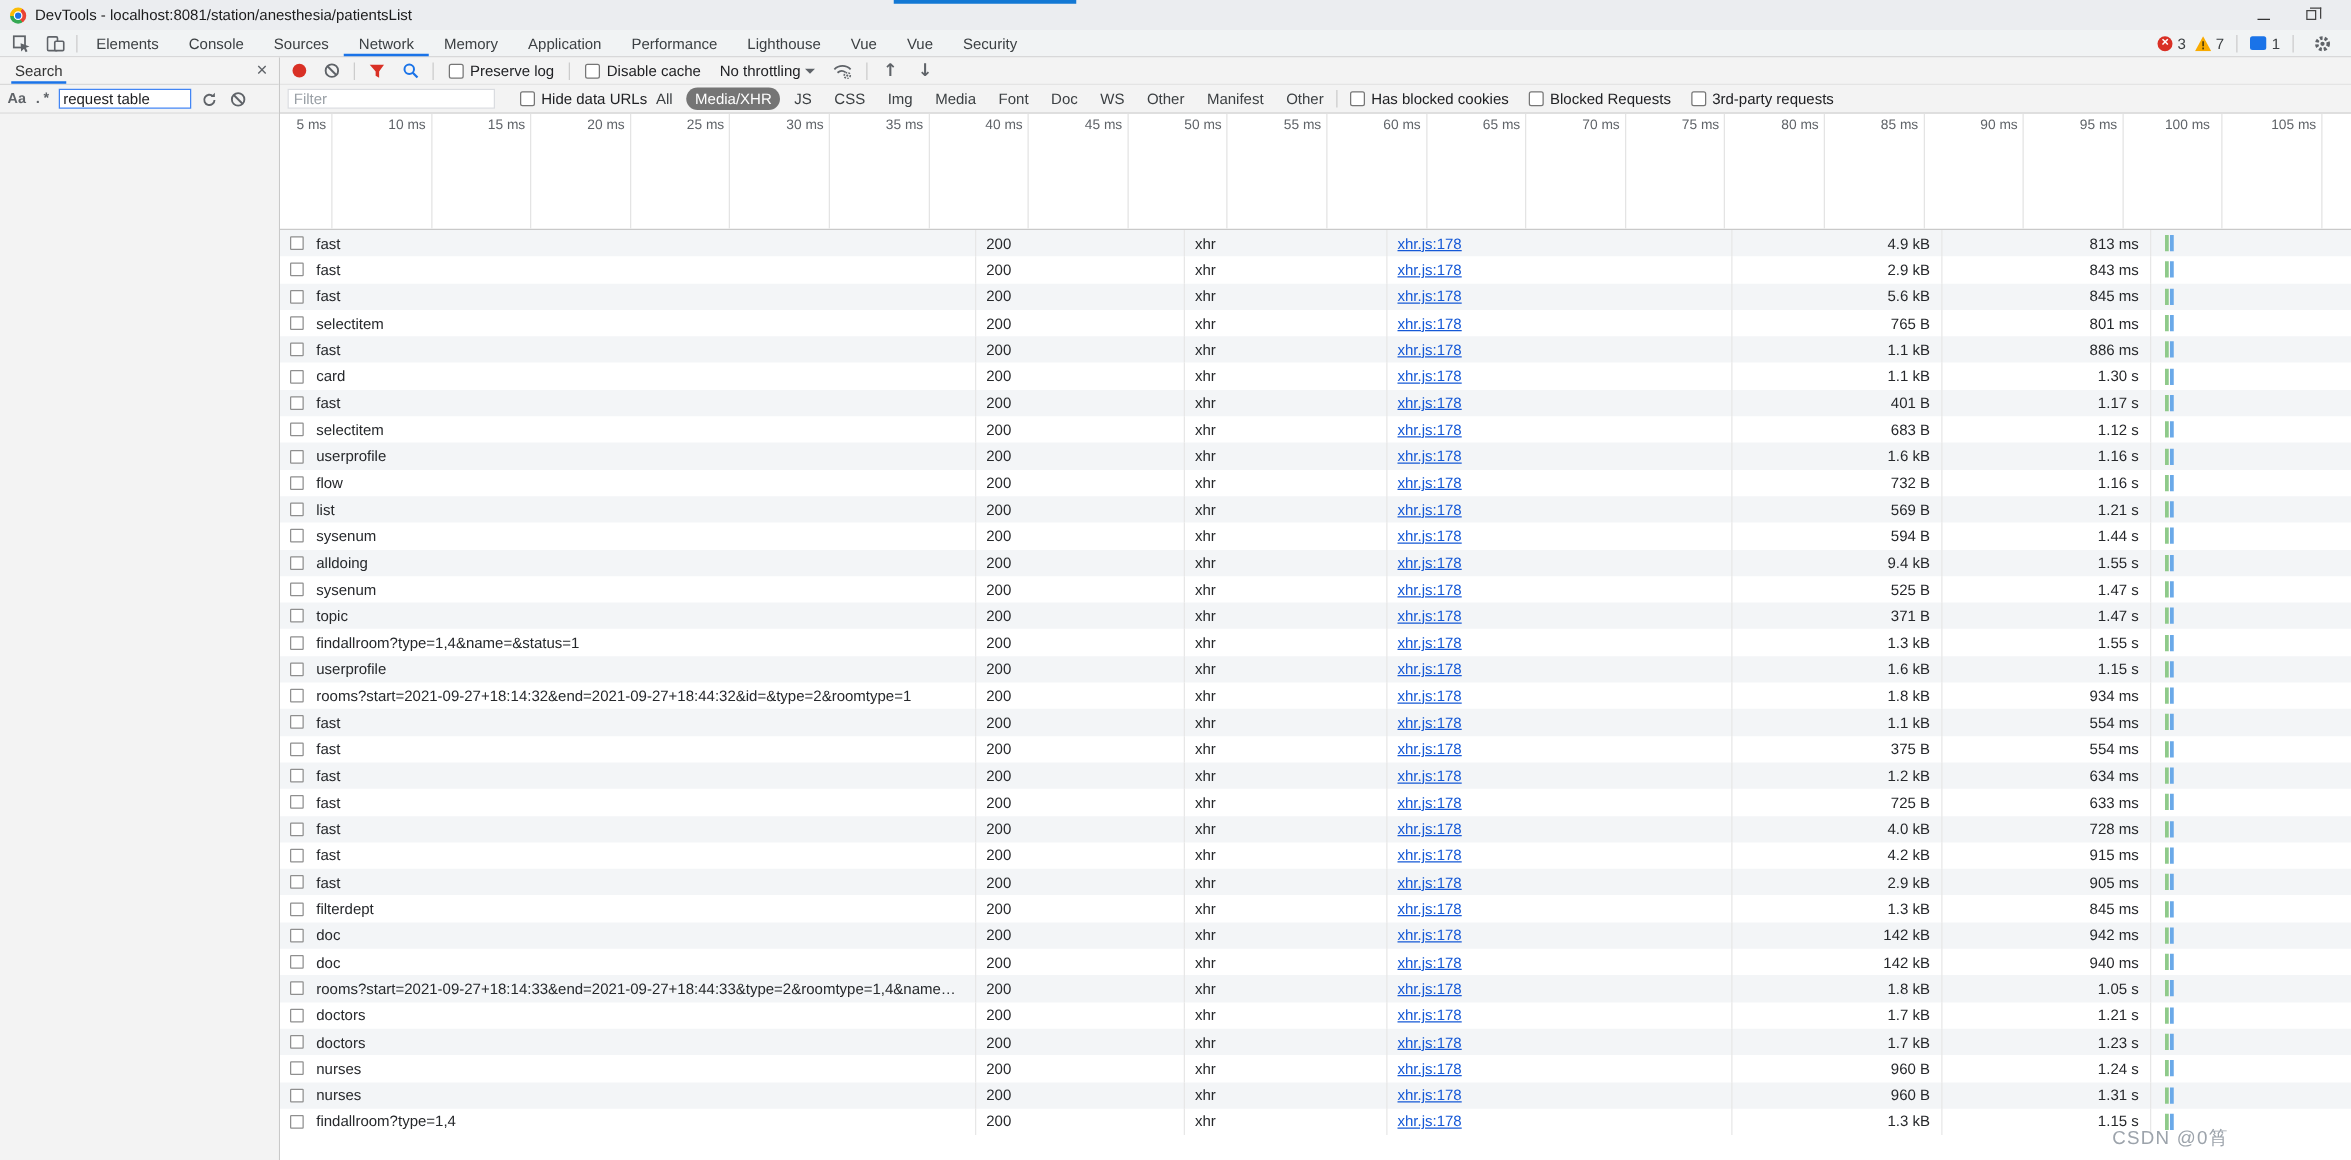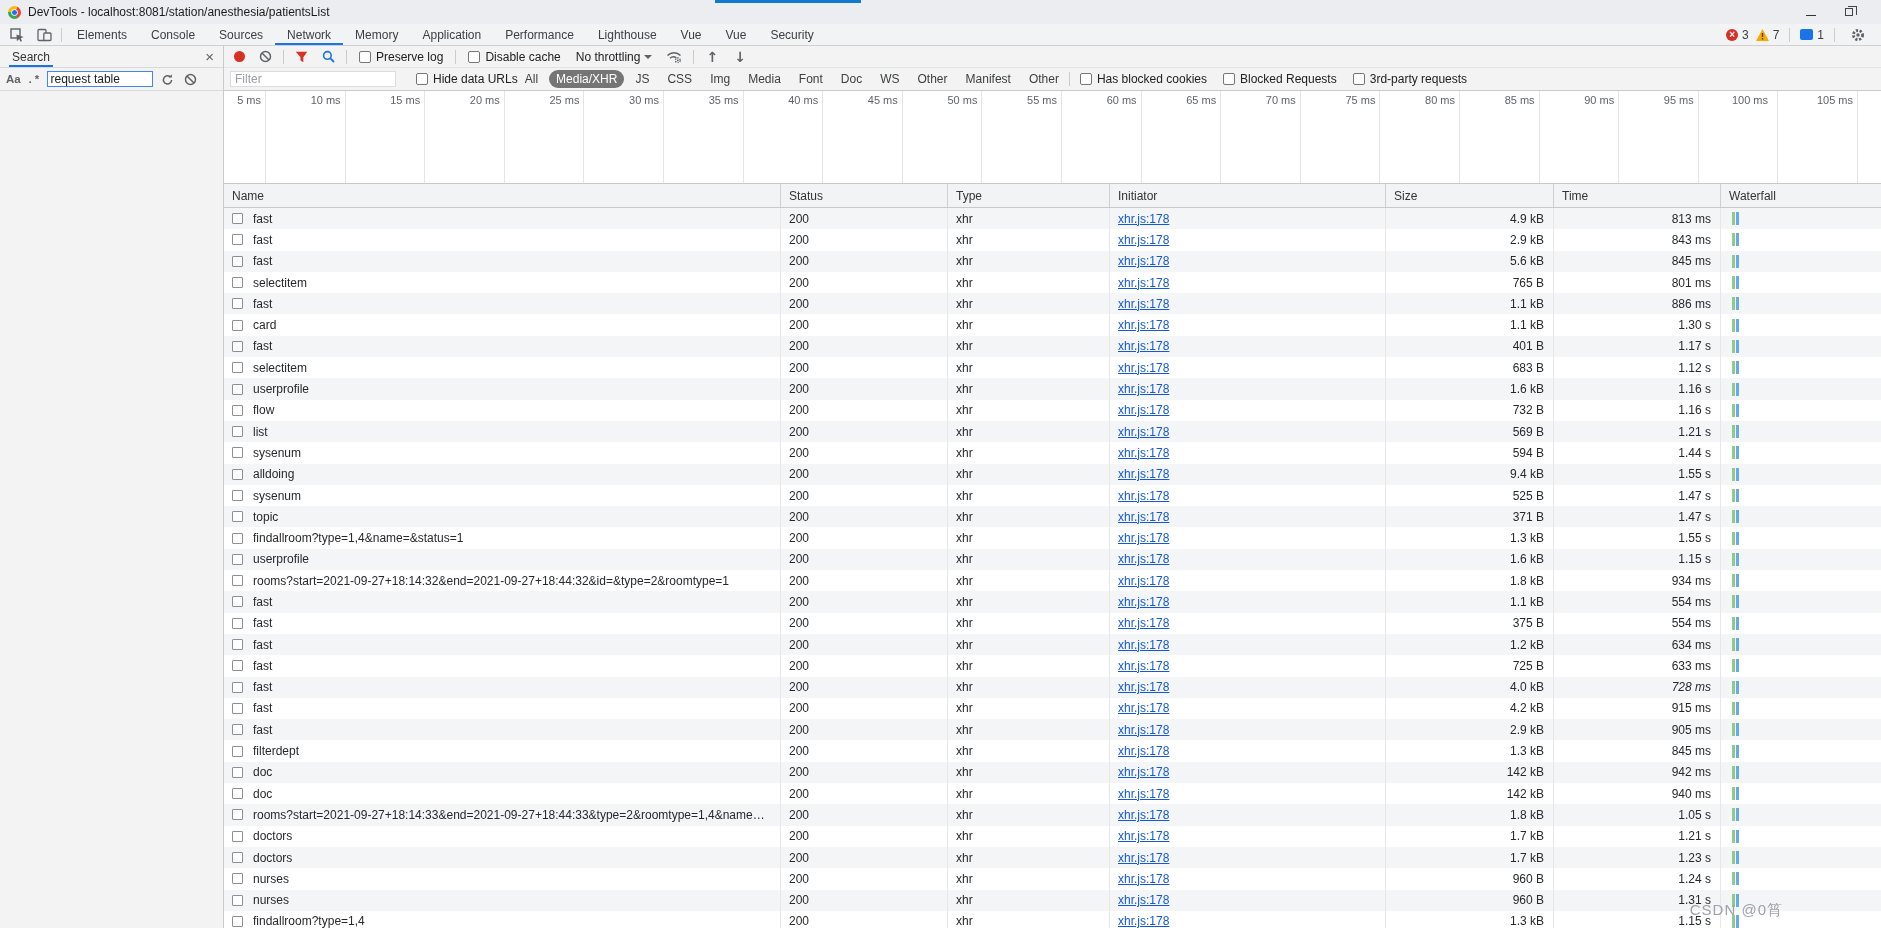--- a/index.html
+++ b/index.html
@@ -328,29 +328,20 @@
           <i class="ov-line" style="left: 1394.2px;"></i>
           <span class="ov-label" style="left: 1390.2px;">90 ms</span>
           <i class="ov-line" style="left: 1473.8px;"></i>
           <span class="ov-label" style="left: 1469.8px;">95 ms</span>
           <i class="ov-line" style="left: 1553.4px;"></i>
           <span class="ov-label" style="left: 1544px;">100 ms</span>
           <i class="ov-line" style="left: 1633px;"></i>
           <span class="ov-label" style="left: 1629px;">105 ms</span>
         </div>
 
-      <div class="grid-header" id="grid-header">
-          <div class="cell-h" style="width: 557px;">Name</div>
-          <div class="cell-h" style="width: 167px;">Status</div>
-          <div class="cell-h" style="width: 162px;">Type</div>
-          <div class="cell-h" style="width: 276px;">Initiator</div>
-          <div class="cell-h" style="width: 168px;">Size</div>
-          <div class="cell-h" style="width: 167px;">Time</div>
-          <div class="cell-h">Waterfall</div>
-        </div>
       <div class="grid-body" id="grid-body">
           <div class="row alt">
             <div class="cell" style="width: 557px;">
               <i class="rcb"></i>
               <span>fast</span>
             </div>
             <div class="cell" style="width: 167px;">200</div>
             <div class="cell" style="width: 162px;">xhr</div>
             <div class="cell" style="width: 276px;">
               <a class="init">xhr.js:178</a>
@@ -767,21 +758,21 @@
             <div class="cell" style="width: 557px;">
               <i class="rcb"></i>
               <span>fast</span>
             </div>
             <div class="cell" style="width: 167px;">200</div>
             <div class="cell" style="width: 162px;">xhr</div>
             <div class="cell" style="width: 276px;">
               <a class="init">xhr.js:178</a>
             </div>
             <div class="cell num" style="width: 168px;">4.0 kB</div>
-            <div class="cell num" style="width: 167px; font-style: italic;">728 ms</div>
+            <div class="cell num" style="width: 167px;">728 ms</div>
             <div class="cell c-wf">
               <span class="wf">
                 <i class="wa"></i>
                 <i class="wb"></i>
               </span>
             </div>
           </div>
           <div class="row">
             <div class="cell" style="width: 557px;">
               <i class="rcb"></i>

